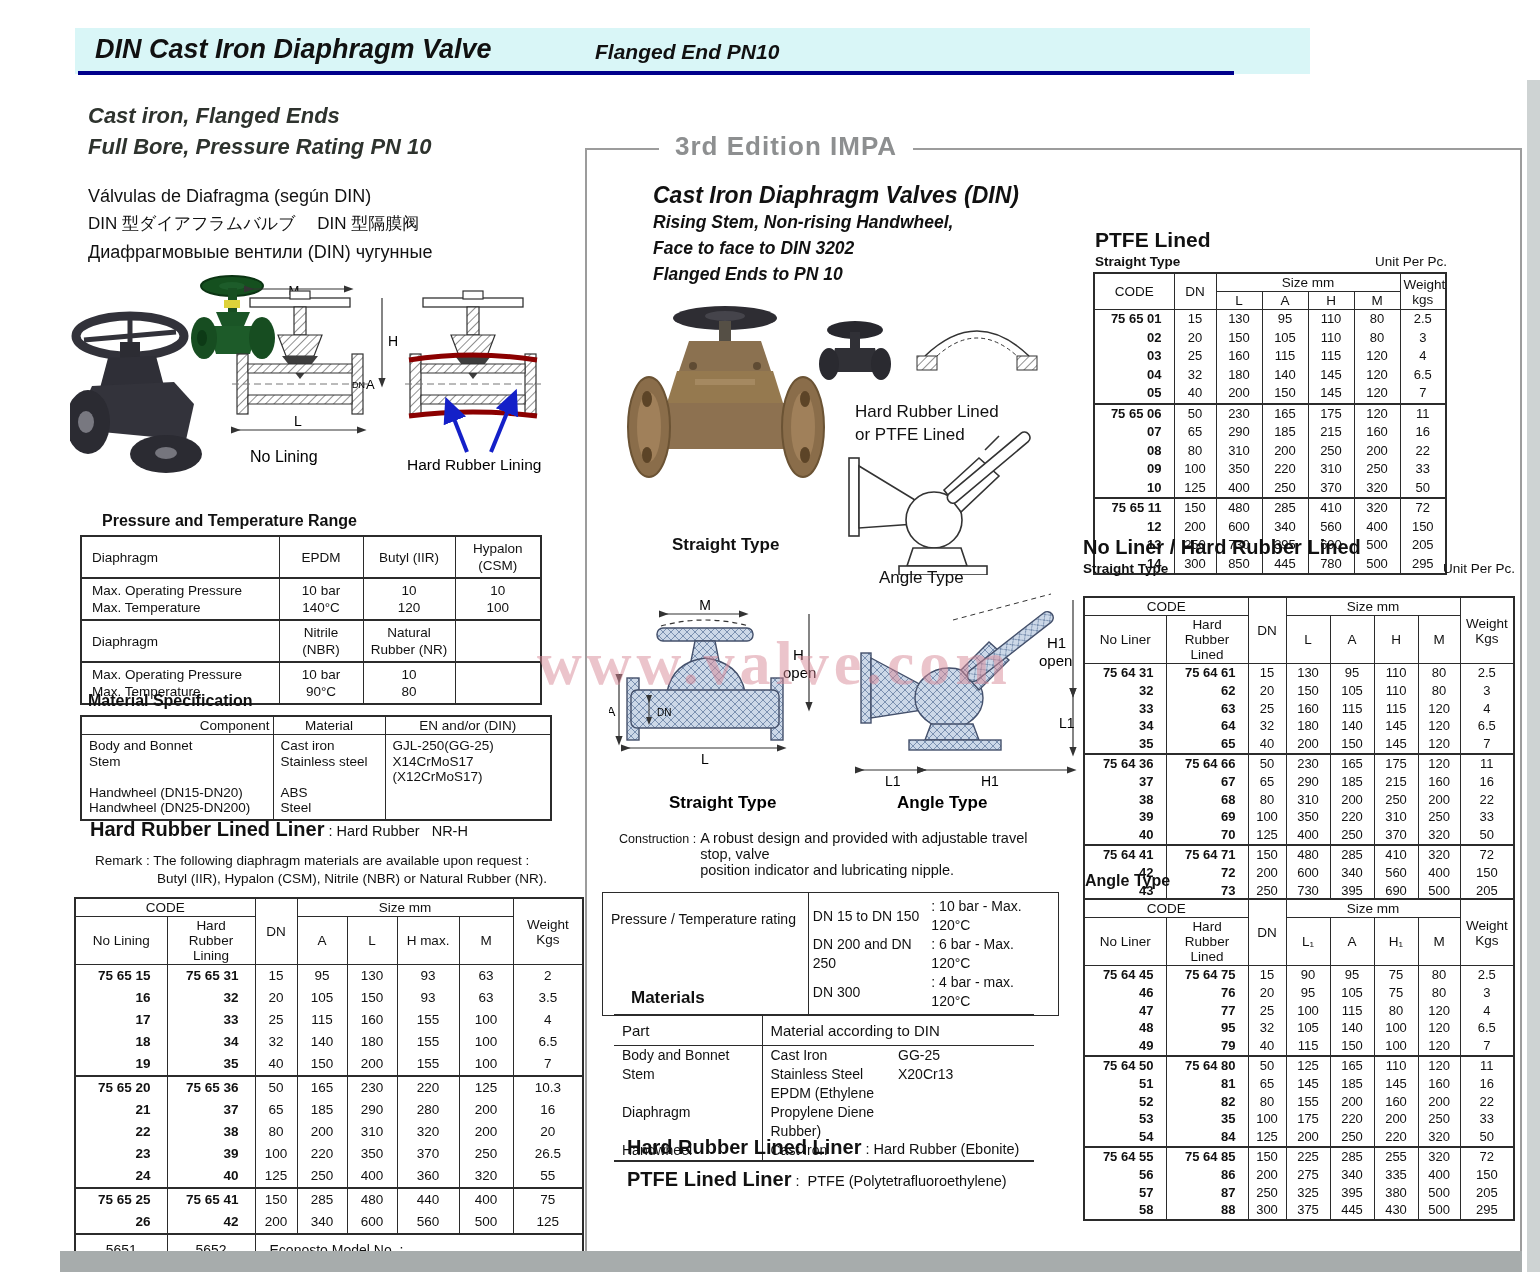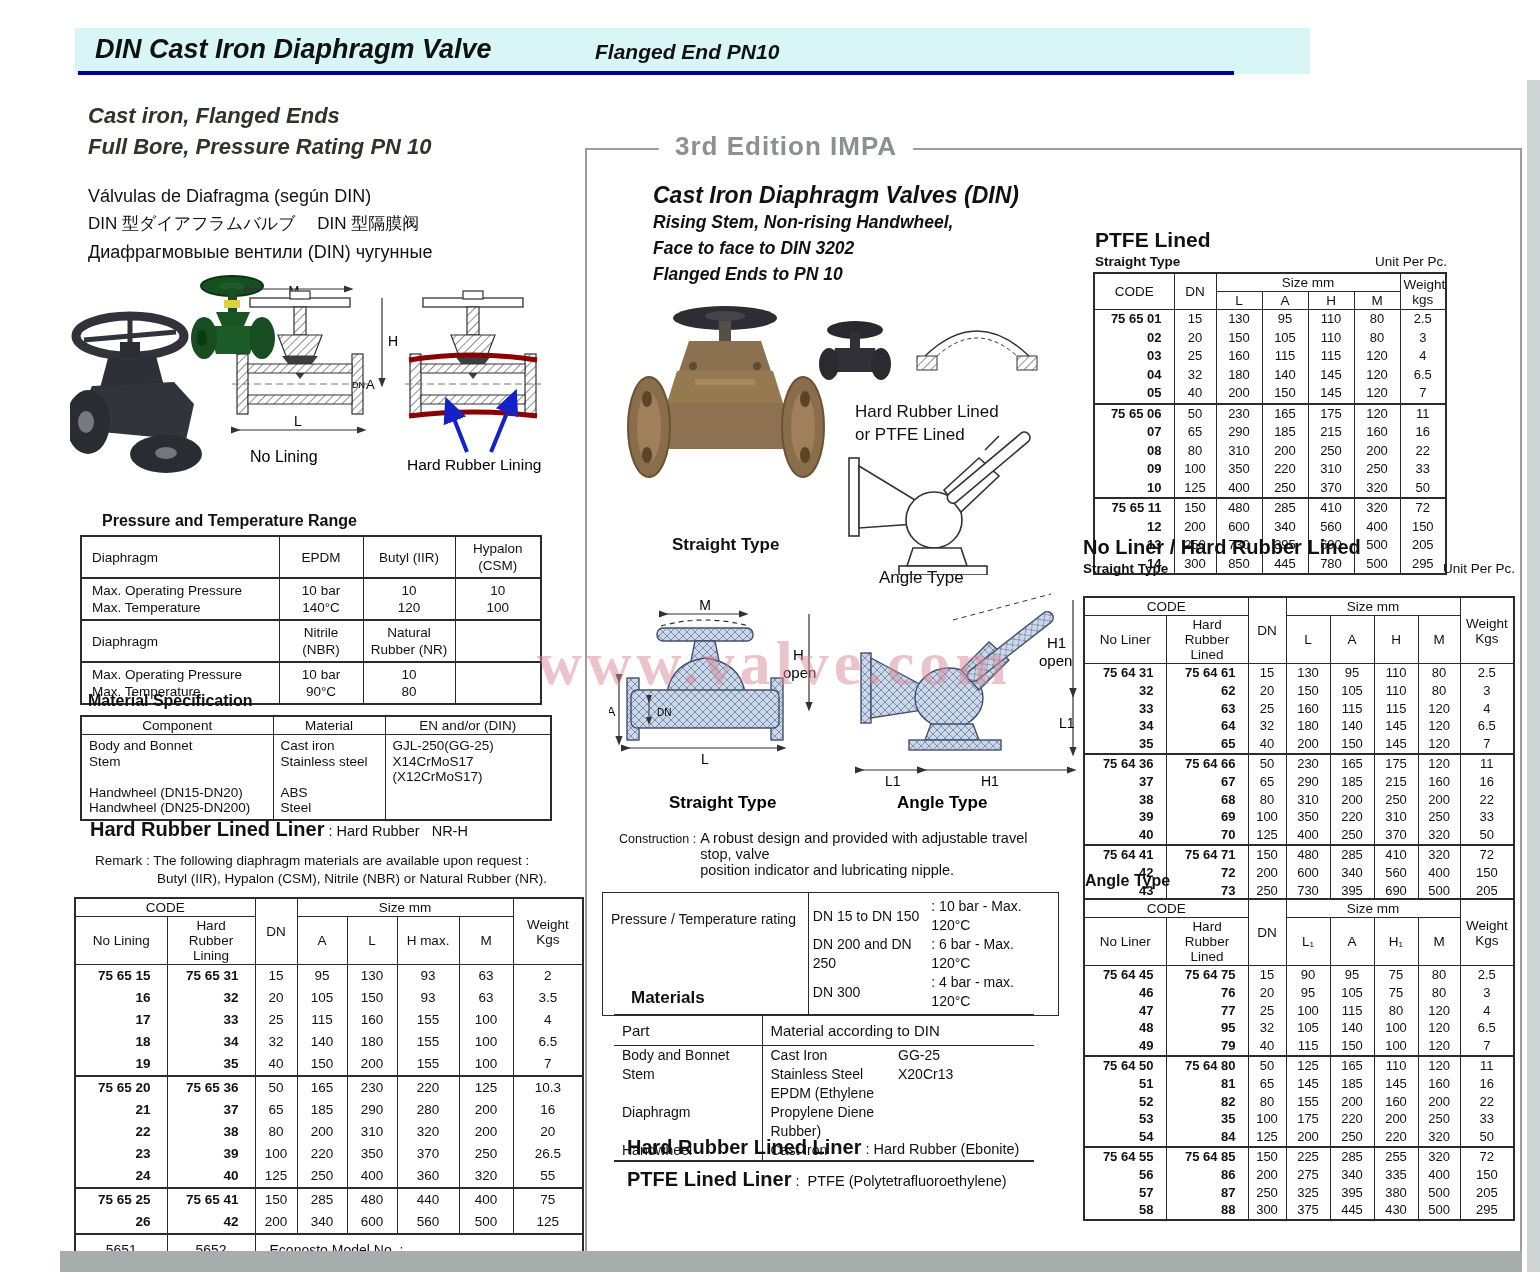--- a/index.html
+++ b/index.html
@@ -245,21 +245,21 @@
 
 <div class="abs sec-title l-ms-title">Material Specification</div>
 <table class="abs tbl l-ms">
   <colgroup>
       <col style="width:192px">
       <col style="width:112px">
       <col style="width:166px">
     </colgroup>
   <thead>
       <tr>
-    <th style="text-align:center">Component</th>
+    <th style="text-align:right">Component</th>
     <th style="text-align:center">Material</th>
     <th style="text-align:center">EN and/or (DIN)</th>
   </tr>
     </thead>
   <tbody>
       <tr>
         <td>Body and Bonnet
 Stem
 
 Handwheel (DN15-DN20)

